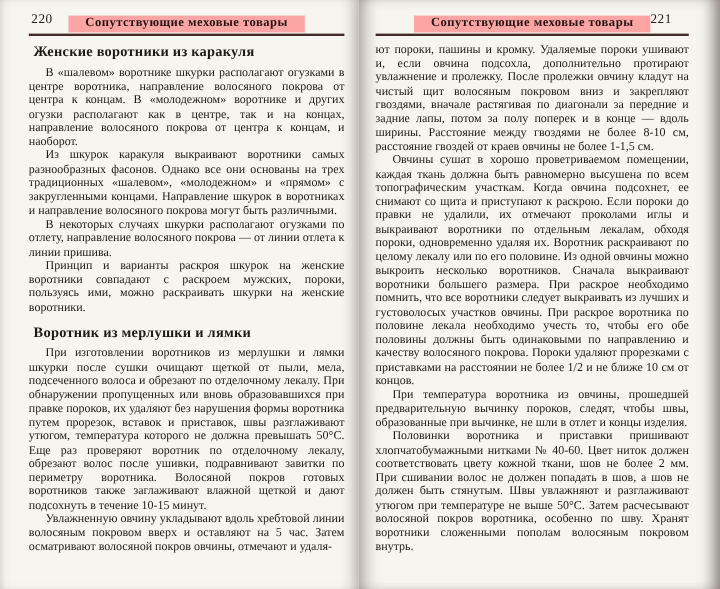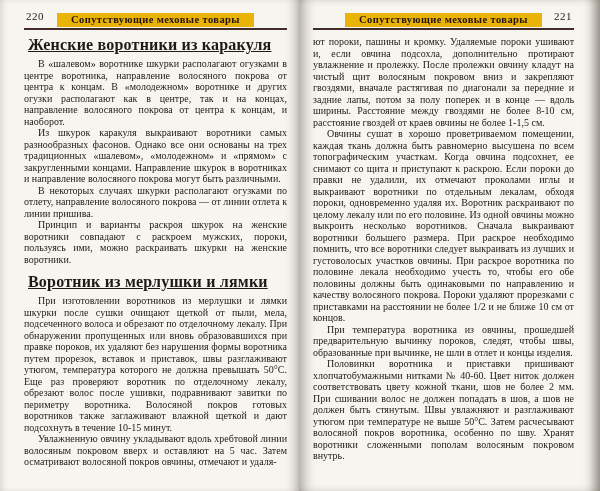--- a/index.html
+++ b/index.html
@@ -29,37 +29,36 @@
     padding-right:26px;
     box-shadow: inset 12px 0 14px -9px rgba(62,50,44,.5),
                 inset -12px 0 12px -7px rgba(62,50,44,.6);
   }
   .pg-header { position:relative; height:17px; margin-bottom:2px; text-align:center;font-family:Liberation Serif, serif; }
   .pgnum {
     position:absolute; top:1px;
     font-size:11px; letter-spacing:.5px;
   }
   .page.left  .pgnum { left:2px; }
-  .page.right .pgnum { right:2px; }
+  .page.right .pgnum { right:14px; }
   .runtitle {
     display:inline-block;
     font-size:10.5px;
     font-weight:bold;
     letter-spacing:.4px;
-    background:#eab308;
+    background:#fca5a5;
     color:#241312;
     padding:1px 14px 2px 14px;
   }
   .rule { height:2px; background:#452c28; margin-bottom:6px; }
   .body h2 {
-    font-size:16px;
+    font-size:12px;
     font-weight:bold;
     margin:8px 0 4px 4px;
     letter-spacing:.2px;
-    text-decoration:underline;
   }
   .body h2.first { margin-top:3px; }
   .body p {
     font-size:10px;
     line-height:11.5px;
     text-align:justify;
     text-indent:14px;
   }
   .body p.cont { text-indent:0; }
 </style>

